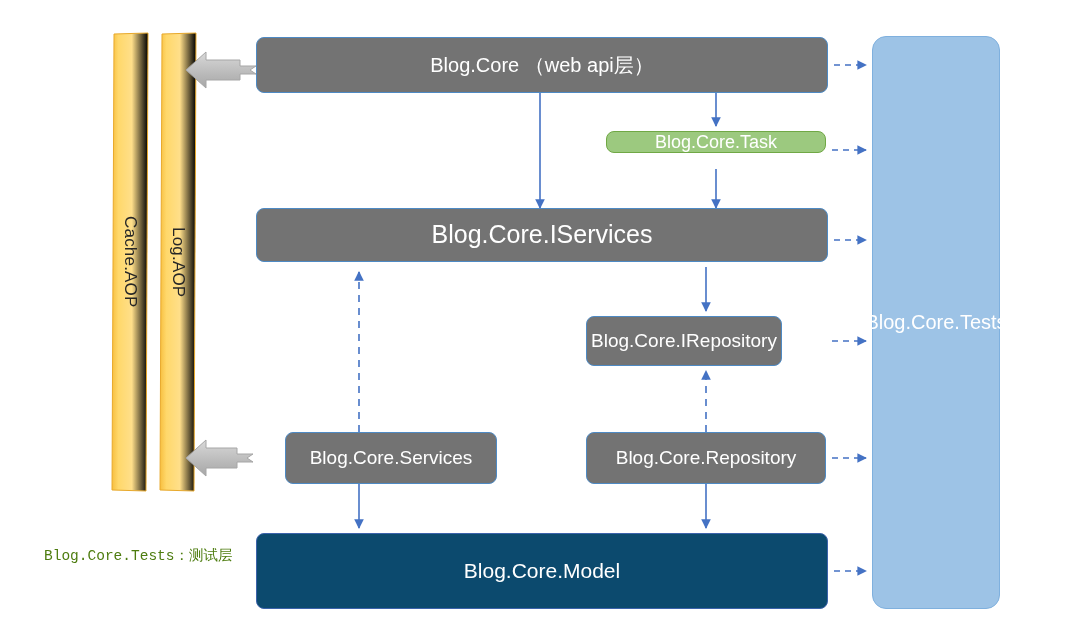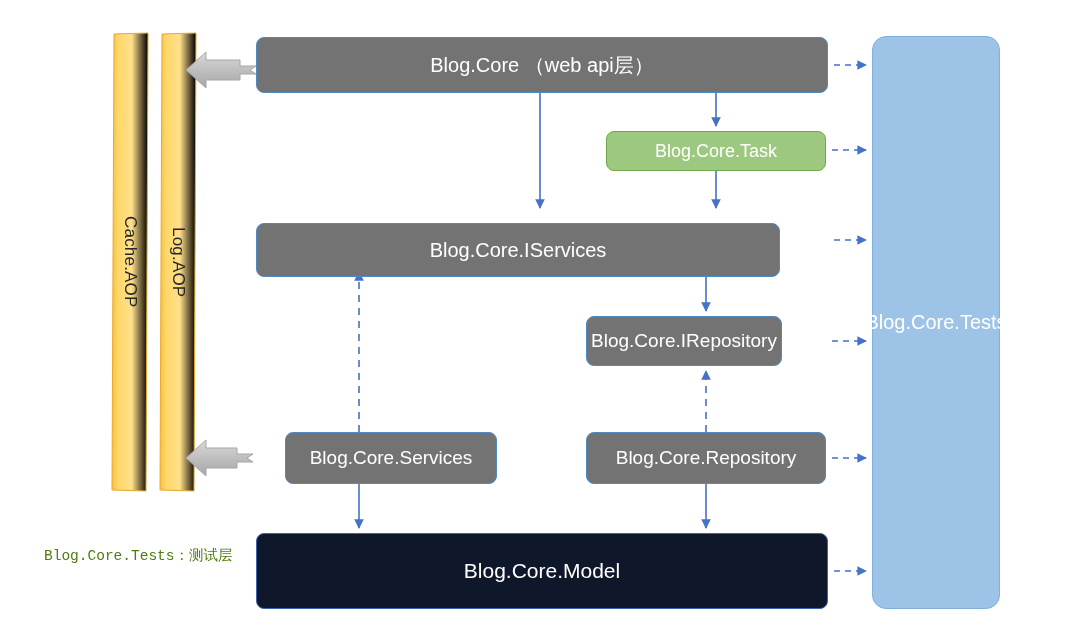--- a/index.html
+++ b/index.html
@@ -9,27 +9,27 @@
   #canvas{position:absolute;left:0;top:0;width:1070px;height:630px;}
 
   svg.layer{position:absolute;left:0;top:0;width:1070px;height:630px;
             pointer-events:none;}
 
   .node{position:absolute;box-sizing:border-box;display:flex;
         align-items:center;justify-content:center;text-align:center;
         color:#ffffff;border-radius:8px;line-height:1.25;}
 
   .node.blue      {background:#737373;border:1px solid #4e8ac4;}
-  .node.bluedark  {background:#0f172a;border:1px solid #3c63ab;}
+  .node.bluedark  {background:#0c4a6e;border:1px solid #3c63ab;}
   .node.green     {background:#92d050;background:#9cc97f;border:1px solid #70a845;}
   .node.lightblue {background:#9dc3e6;border:1px solid #7fb0de;border-radius:14px;}
 
   #n-core      {left:256px;top:37px;  width:572px;height:56px; font-size:20px;}
-  #n-task      {left:606px;top:131px; width:220px;height:40px; font-size:18px;}
-  #n-iservices {left:256px;top:223px; width:524px;height:54px; font-size:20px;}
+  #n-task      {left:606px;top:131px; width:220px;height:22px; font-size:18px;}
+  #n-iservices {left:256px;top:208px; width:572px;height:54px; font-size:25px;}
   #n-irepo     {left:586px;top:316px; width:196px;height:50px; font-size:19px;}
   #n-services  {left:253px;top:432px; width:212px;height:52px; font-size:19px;margin-left:32px;}
   #n-repo      {left:586px;top:432px; width:240px;height:52px; font-size:19px;}
   #n-model     {left:256px;top:533px; width:572px;height:76px; font-size:21px;}
   #n-common    {left:872px;top:36px;  width:128px;height:573px;font-size:20px;
                 flex-direction:row;}
   #n-common span{display:block;}
 
   
   .aopbar{position:absolute;}

